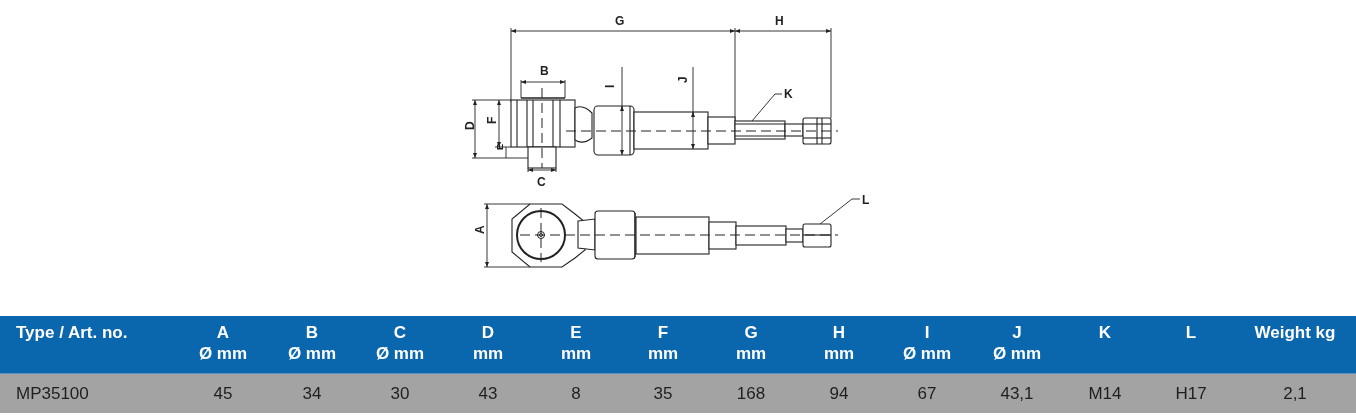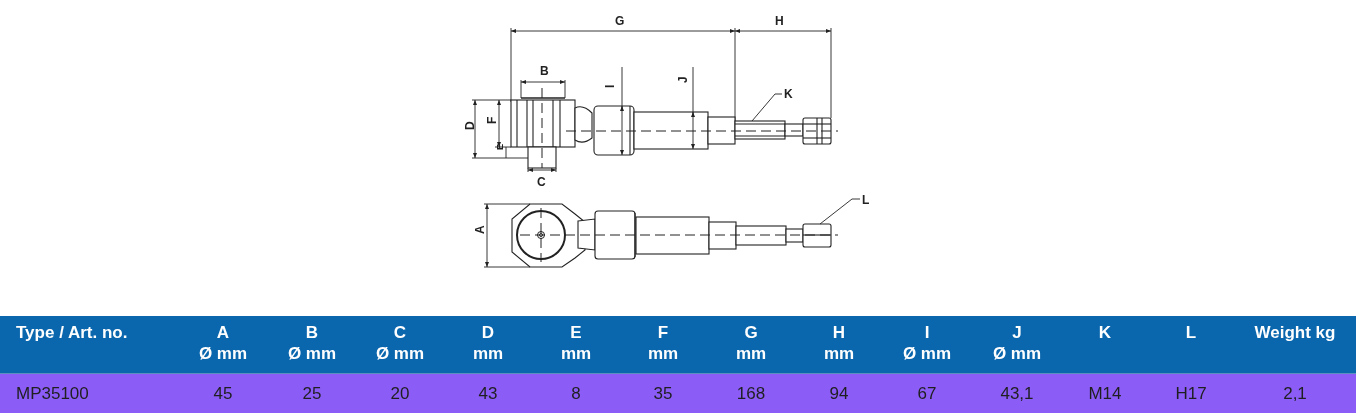--- a/index.html
+++ b/index.html
@@ -8,21 +8,21 @@
   #drawing text { font-family: "Liberation Sans", sans-serif; font-weight: bold; font-size: 12px; fill: #222; }
   .ln { stroke: #222; fill: none; stroke-width: 1.1; }
   .ln-thick { stroke: #222; fill: none; stroke-width: 1.6; }
   .dim { stroke: #222; fill: none; stroke-width: 0.9; }
   .ctr { stroke: #222; fill: none; stroke-width: 1; stroke-dasharray: 10 5; }
   .part { fill: #ffffff; stroke: #222; stroke-width: 1.1; }
 
   table.spec { position: absolute; left: 0; top: 316px; width: 1356px; border-collapse: collapse; table-layout: fixed; }
   table.spec th { background: #0a66ad; color: #ffffff; font-weight: bold; font-size: 17px; line-height: 21px; padding: 6px 4px 9px 4px; vertical-align: top; text-align: center; border-bottom: 1px solid #5b8fbf; }
   table.spec th.first { text-align: left; padding-left: 16px; }
-  table.spec td { background: #8b5cf6; color: #1f1f1f; font-size: 17px; height: 39px; text-align: center; padding: 0 16px; }
+  table.spec td { background: #a3a3a3; color: #1f1f1f; font-size: 17px; height: 39px; text-align: center; padding: 0 16px; }
   table.spec td.first { text-align: left; padding-left: 16px; }
   .hl { display: block; }
 </style>
 </head>
 <body>
 
 <svg id="drawing" viewBox="0 0 1356 310" xmlns="http://www.w3.org/2000/svg">
   <defs>
     <marker id="arr" viewBox="0 0 10 10" refX="10" refY="5" markerWidth="6" markerHeight="6" orient="auto-start-reverse">
       <path d="M0,1 L10,5 L0,9 z" fill="#222"></path>
@@ -208,22 +208,22 @@
         </th>
       <th>
           <span class="hl">Weight kg</span>
         </th>
     </tr>
   </thead>
   <tbody>
     <tr>
       <td class="first">MP35100</td>
       <td>45</td>
-      <td>25</td>
-      <td>20</td>
+      <td>34</td>
+      <td>30</td>
       <td>43</td>
       <td>8</td>
       <td>35</td>
       <td>168</td>
       <td>94</td>
       <td>67</td>
       <td>43,1</td>
       <td>M14</td>
       <td>H17</td>
       <td>2,1</td>

